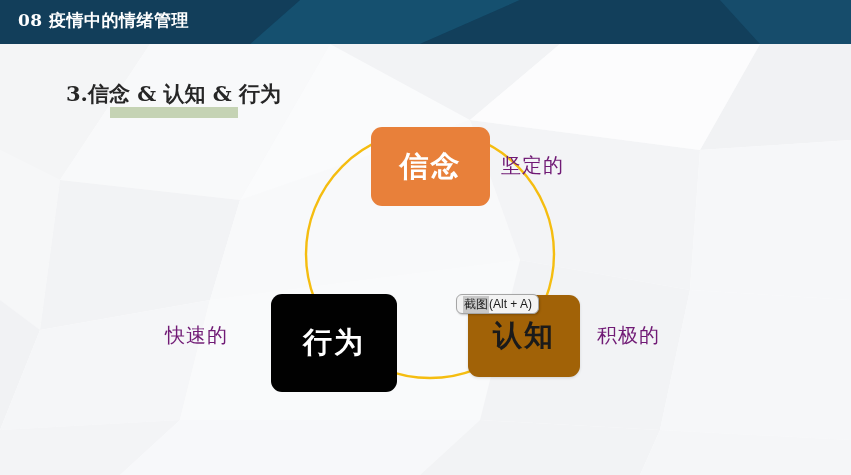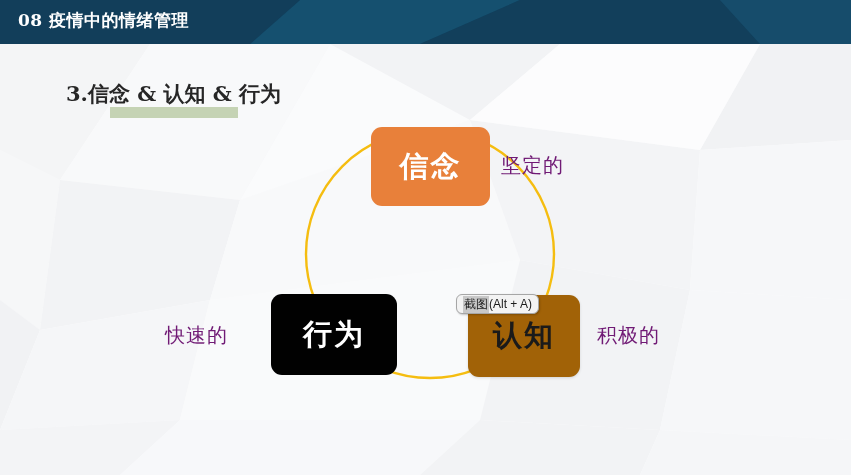--- a/index.html
+++ b/index.html
@@ -106,21 +106,21 @@
     top: 127px;
     width: 119px;
     height: 79px;
     background: #e8803a;
     color: #ffffff;
   }
   #node-behavior {
     left: 271px;
     top: 294px;
     width: 126px;
-    height: 81px;
+    height: 98px;
     background: #010101;
     color: #ffffff;
   }
   #node-cognition {
     left: 468px;
     top: 295px;
     width: 112px;
     height: 82px;
     background: #a16207;
     color: #1a1a1a;

